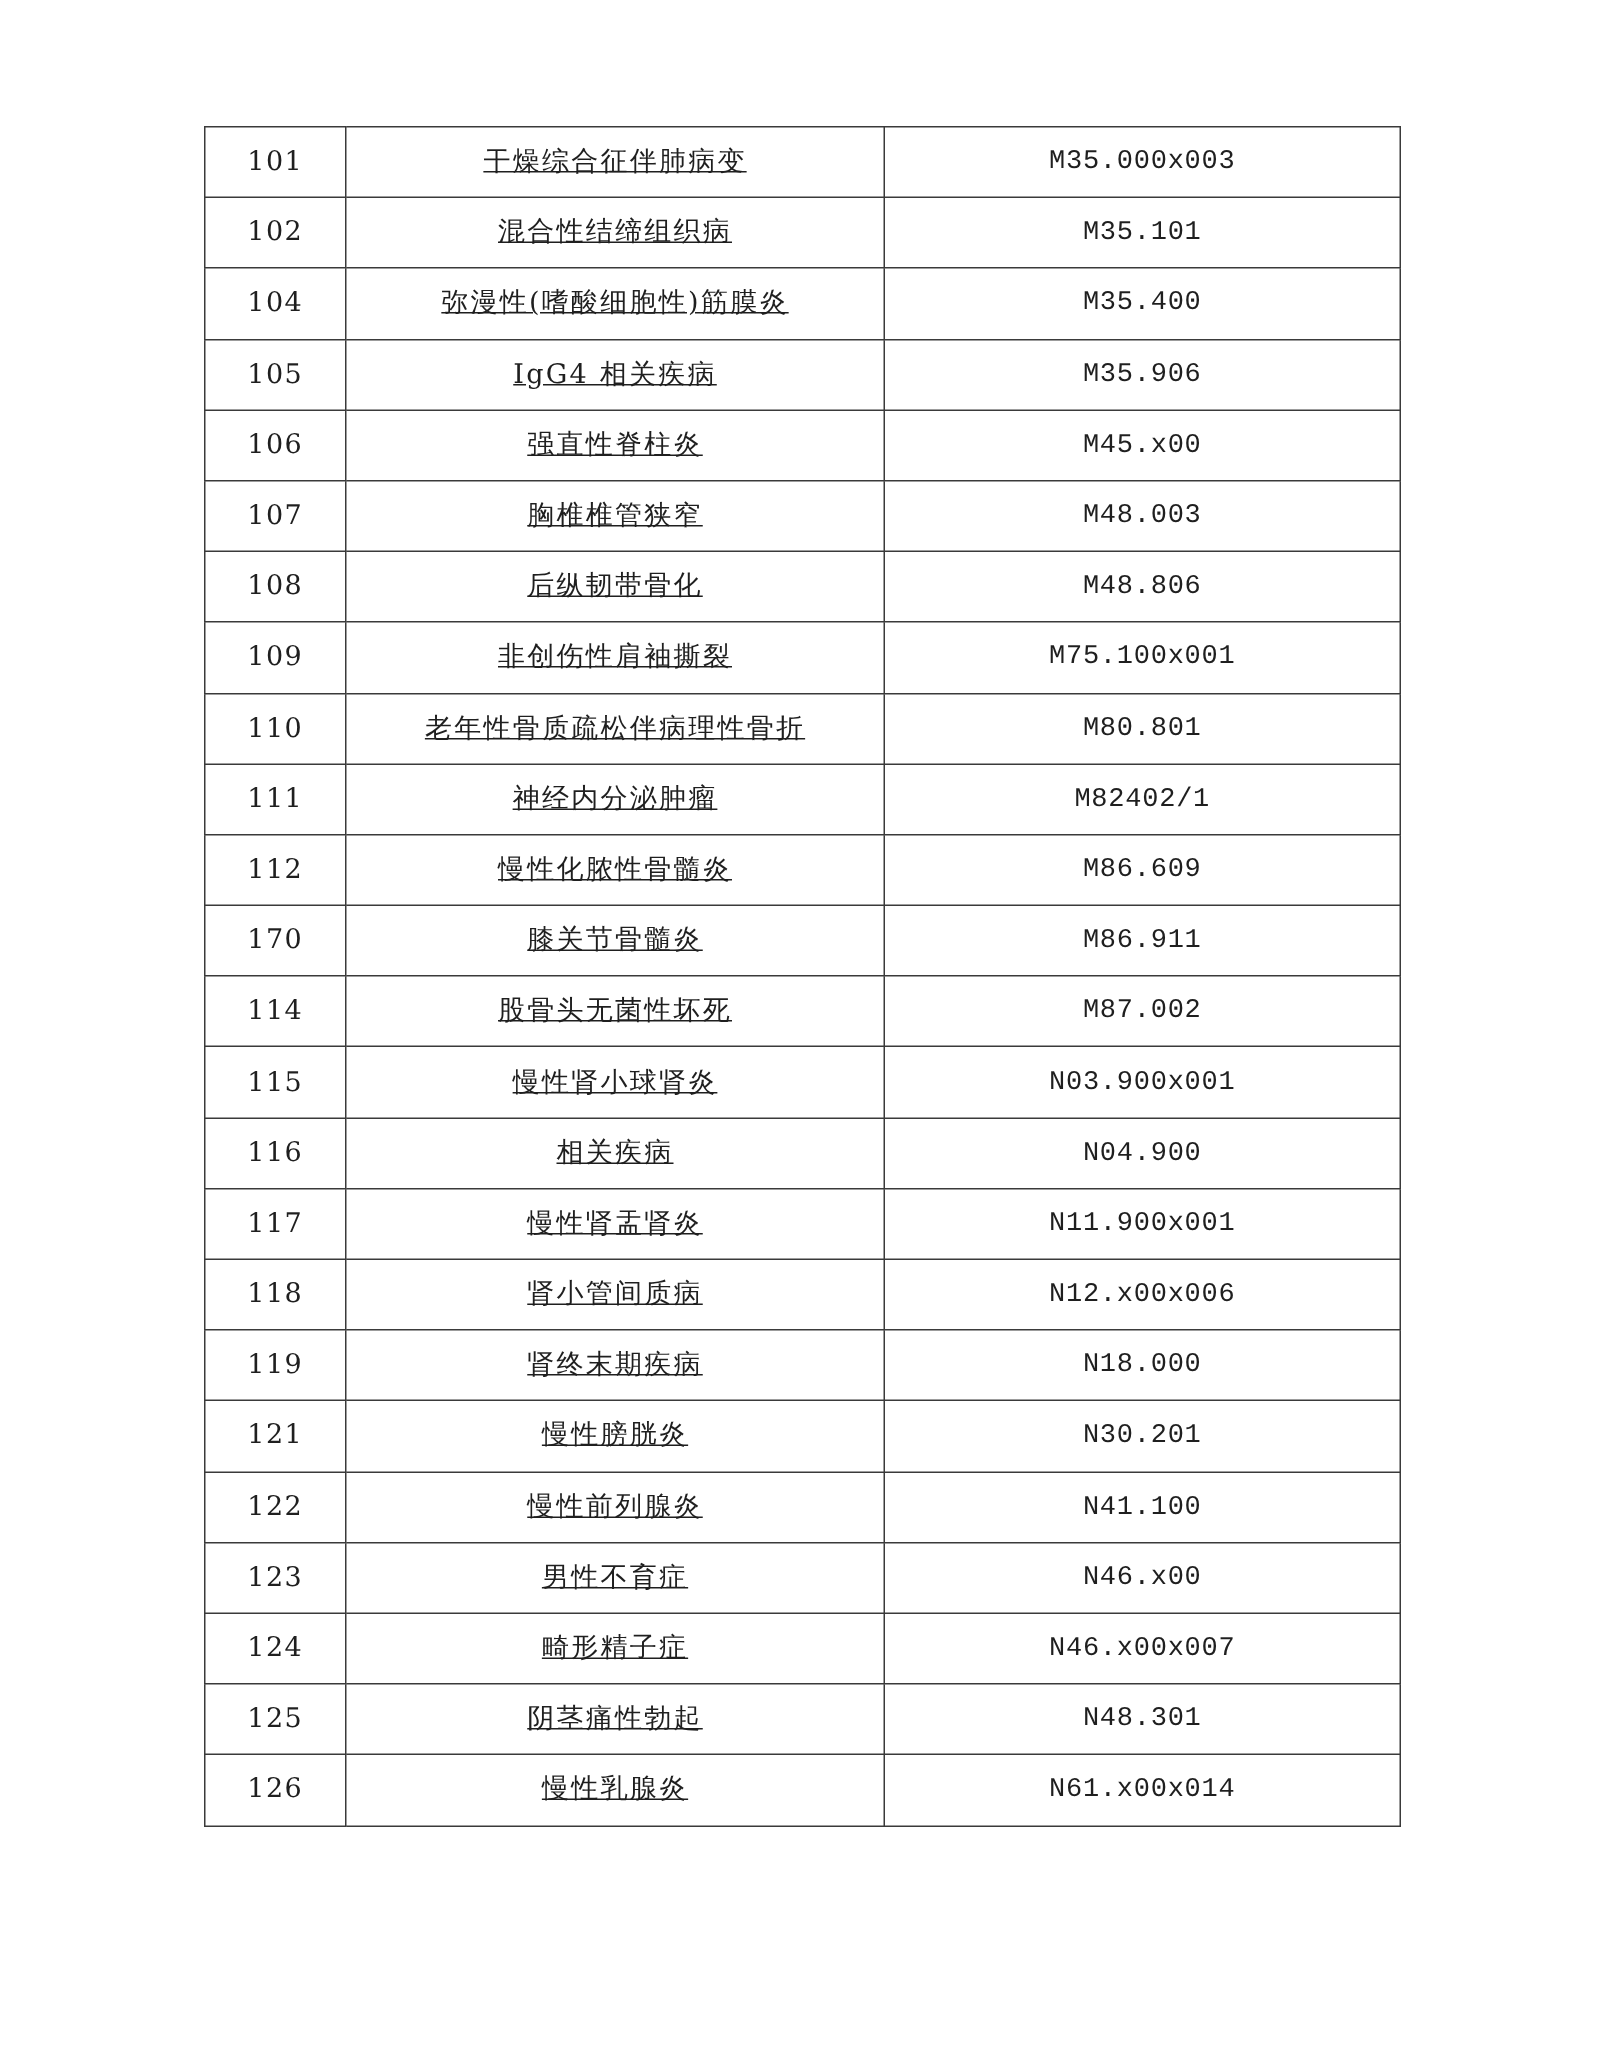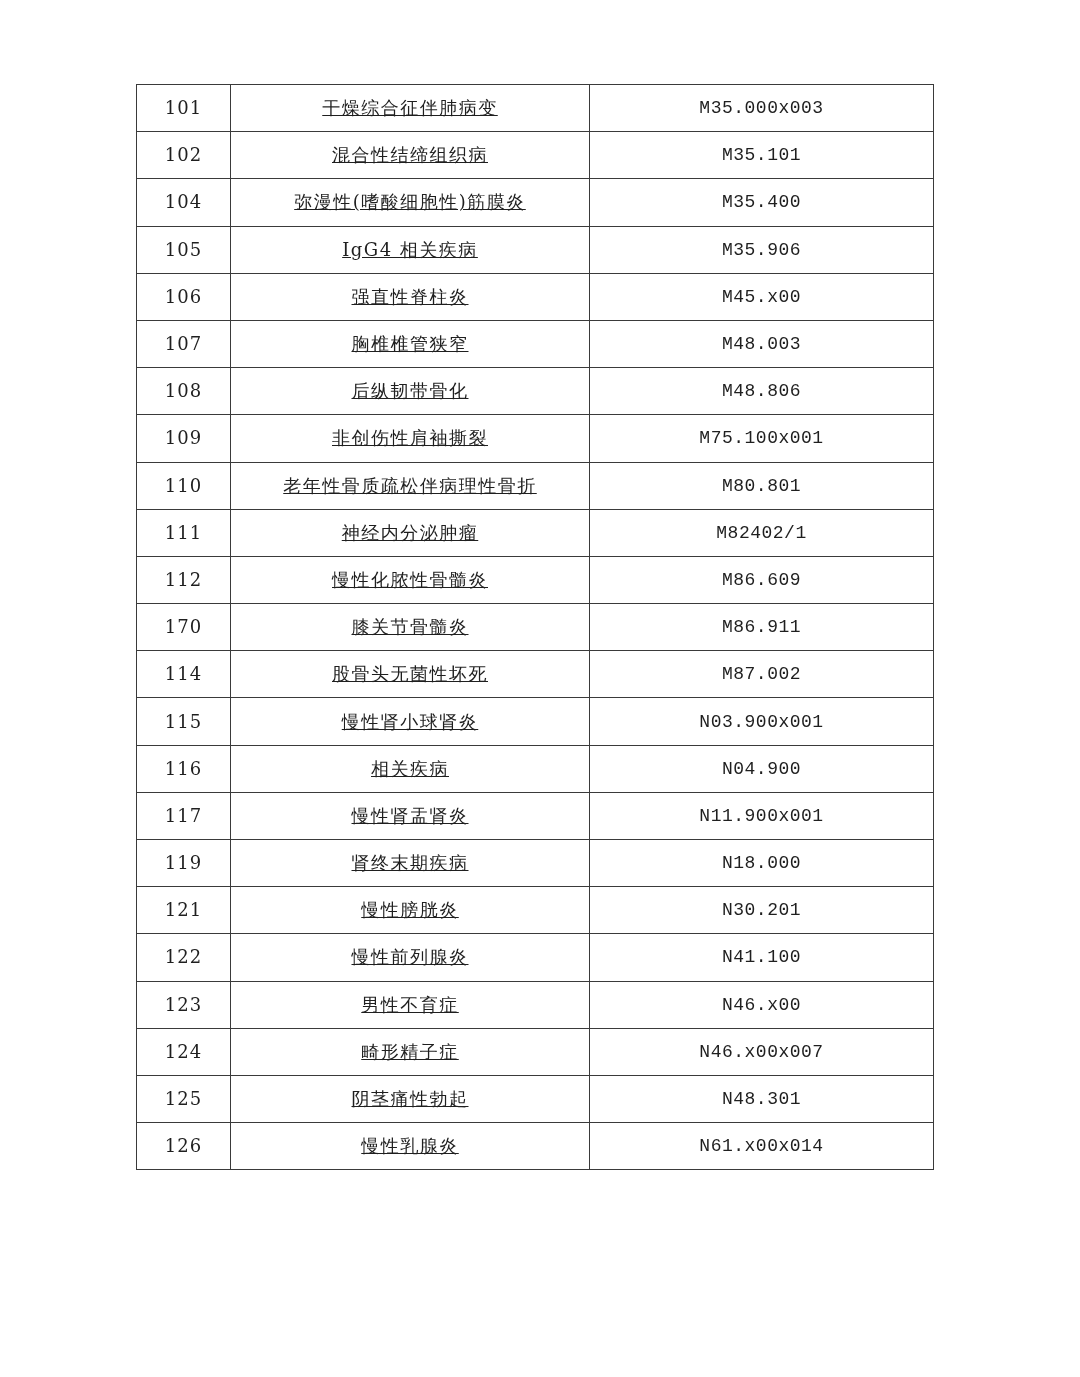--- a/index.html
+++ b/index.html
@@ -129,20 +129,25 @@
           <td class="col-no">116</td>
           <td class="col-name">相关疾病</td>
           <td class="col-code">N04.900</td>
         </tr>
       <tr>
           <td class="col-no">117</td>
           <td class="col-name">慢性肾盂肾炎</td>
           <td class="col-code">N11.900x001</td>
         </tr>
       <tr>
+          <td class="col-no">118</td>
+          <td class="col-name">肾小管间质病</td>
+          <td class="col-code">N12.x00x006</td>
+        </tr>
+      <tr>
           <td class="col-no">119</td>
           <td class="col-name">肾终末期疾病</td>
           <td class="col-code">N18.000</td>
         </tr>
       <tr>
           <td class="col-no">121</td>
           <td class="col-name">慢性膀胱炎</td>
           <td class="col-code">N30.201</td>
         </tr>
       <tr>

